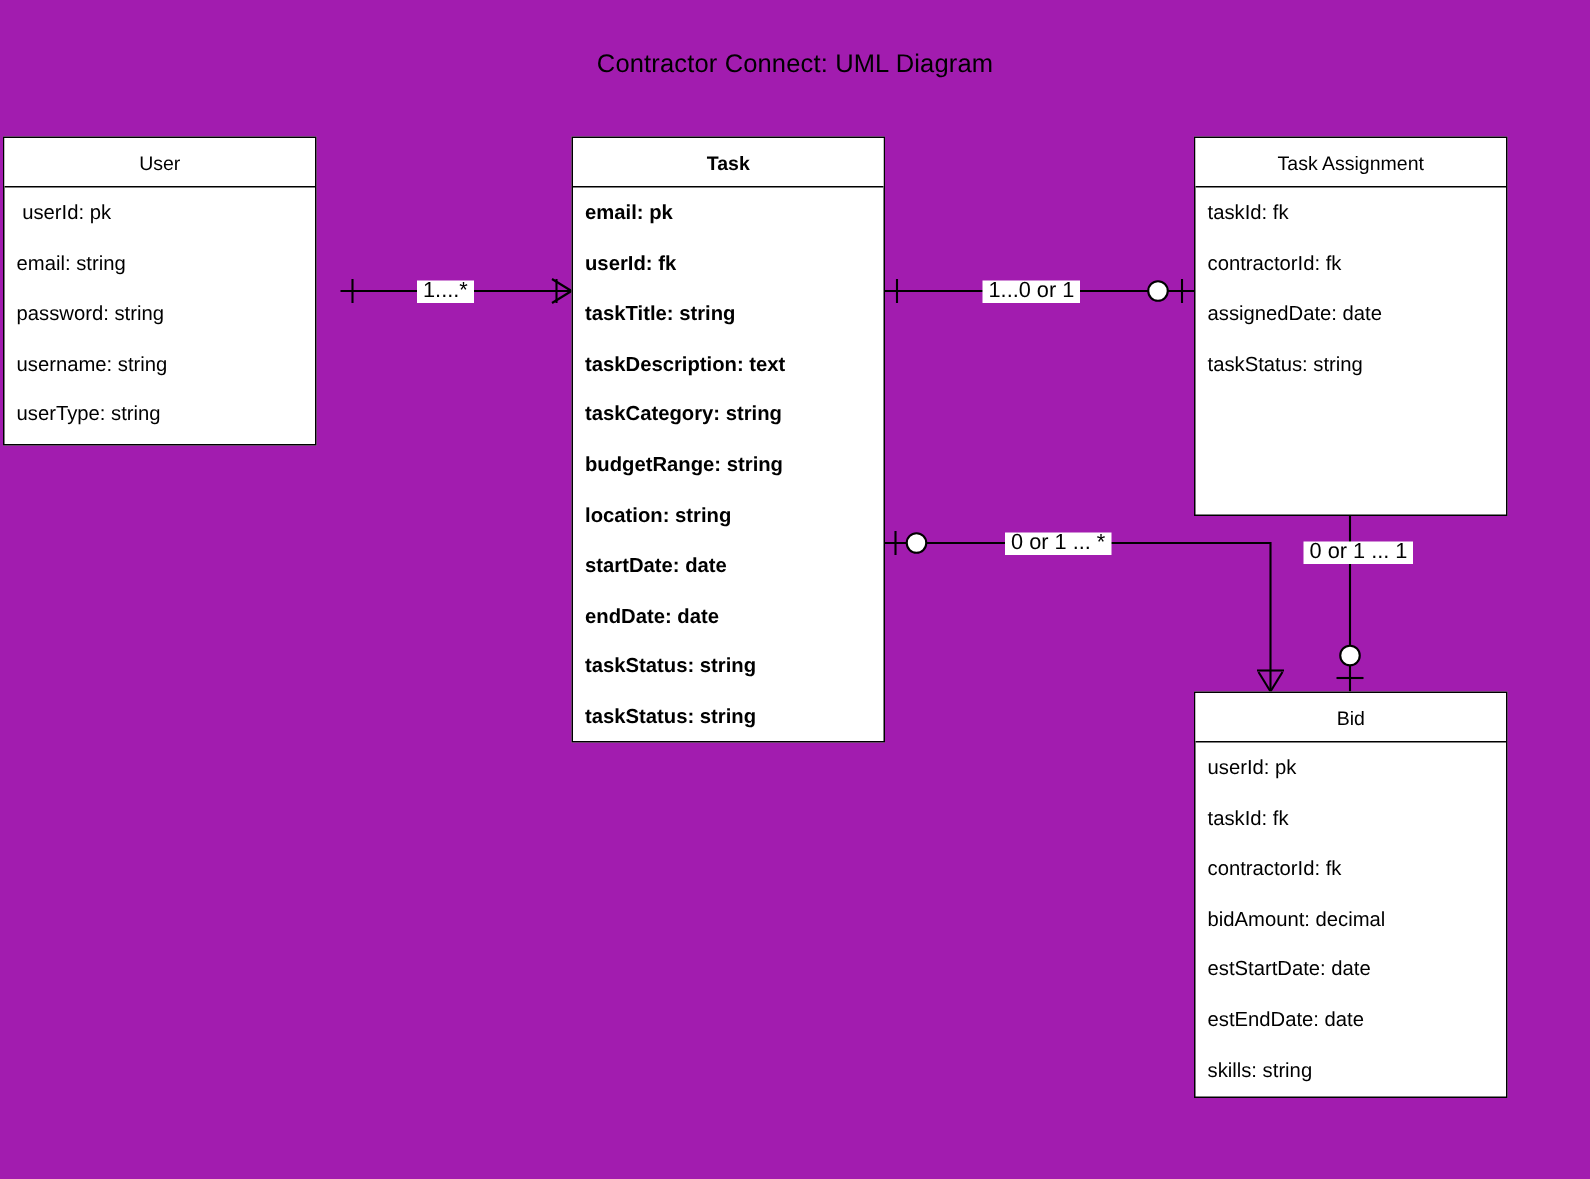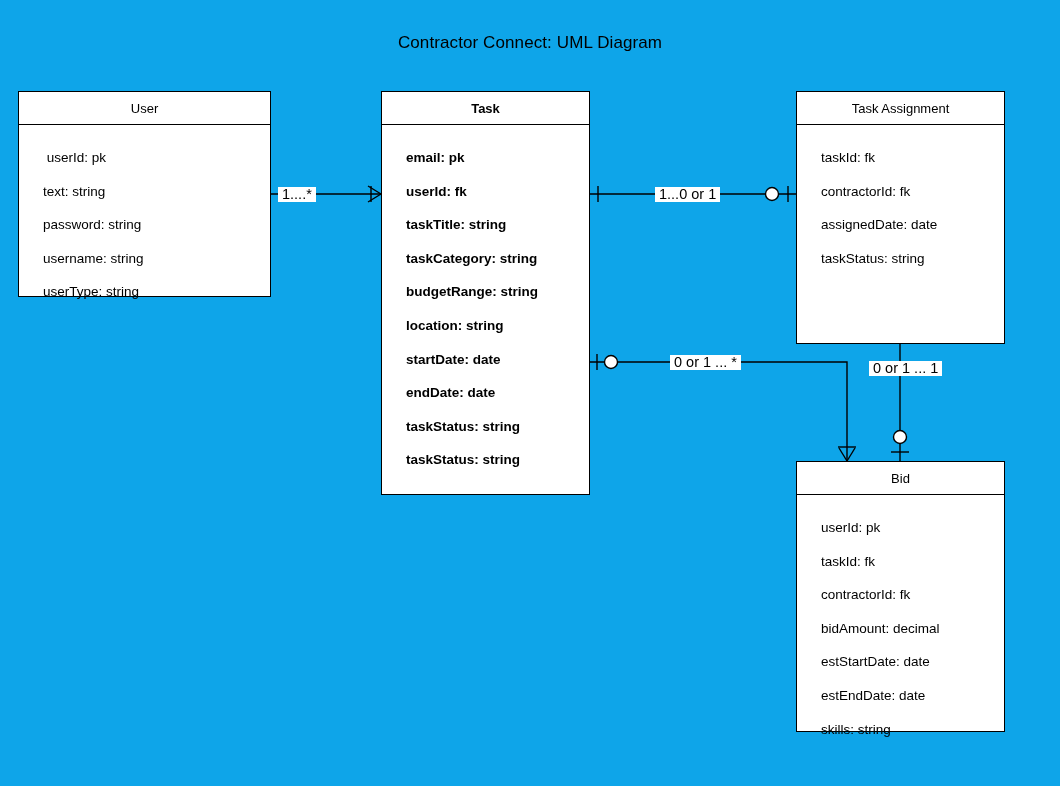--- a/index.html
+++ b/index.html
@@ -9,21 +9,21 @@
     background: #ffffff;
   }
   body {
     font-family: "Liberation Sans", sans-serif;
     color: #000000;
   }
   #canvas {
     position: relative;
     width: 1060px;
     height: 786px;
-    background: #0ea5e9;
+    background: #a21caf;
     overflow: hidden;
   }
   #diagram-title {
     position: absolute;
     left: 0;
     top: 33px;
     width: 1060px;
     text-align: center;
     font-size: 17px;
     color: #000000;
@@ -41,21 +41,21 @@
     line-height: 33px;
     text-align: center;
     font-size: 13px;
     border-bottom: 1px solid #000000;
     background: #ffffff;
     color: #000000;
   }
   .uml-attrs {
     box-sizing: border-box;
     padding: 0;
-    margin: 16px;
+    margin: 0;
     list-style: none;
   }
   .uml-attr {
     box-sizing: border-box;
     height: 33.6px;
     line-height: 33.6px;
     padding-left: 8px;
     font-size: 13.5px;
     color: #000000;
     white-space: pre;
@@ -145,37 +145,38 @@
   </svg>
 
   <div class="conn-label" style="left:278px; top:187px;">1....*</div>
 
   <div class="conn-label" style="left:655px; top:187px;">1...0 or 1</div>
 
   <div class="conn-label" style="left:670px; top:355px;">0 or 1 ... *</div>
 
   <div class="conn-label" style="left:869px; top:361px;">0 or 1 ... 1</div>
 
-  <div class="uml-class" style="left:18px; top:91px; width:253px; height:206px;">
+  <div class="uml-class" style="left:2px; top:91px; width:209px; height:206px;">
     <div class="uml-class-header">User</div>
     <ul class="uml-attrs">
       <li class="uml-attr"> userId: pk</li>
-      <li class="uml-attr">text: string</li>
+      <li class="uml-attr">email: string</li>
       <li class="uml-attr">password: string</li>
       <li class="uml-attr">username: string</li>
       <li class="uml-attr">userType: string</li>
     </ul>
   </div>
 
   <div class="uml-class" style="left:381px; top:91px; width:209px; height:404px;font-weight:bold;">
     <div class="uml-class-header">Task</div>
     <ul class="uml-attrs">
       <li class="uml-attr">email: pk</li>
       <li class="uml-attr">userId: fk</li>
       <li class="uml-attr">taskTitle: string</li>
+      <li class="uml-attr">taskDescription: text</li>
       <li class="uml-attr">taskCategory: string</li>
       <li class="uml-attr">budgetRange: string</li>
       <li class="uml-attr">location: string</li>
       <li class="uml-attr">startDate: date</li>
       <li class="uml-attr">endDate: date</li>
       <li class="uml-attr">taskStatus: string</li>
       <li class="uml-attr">taskStatus: string</li>
     </ul>
   </div>
 

